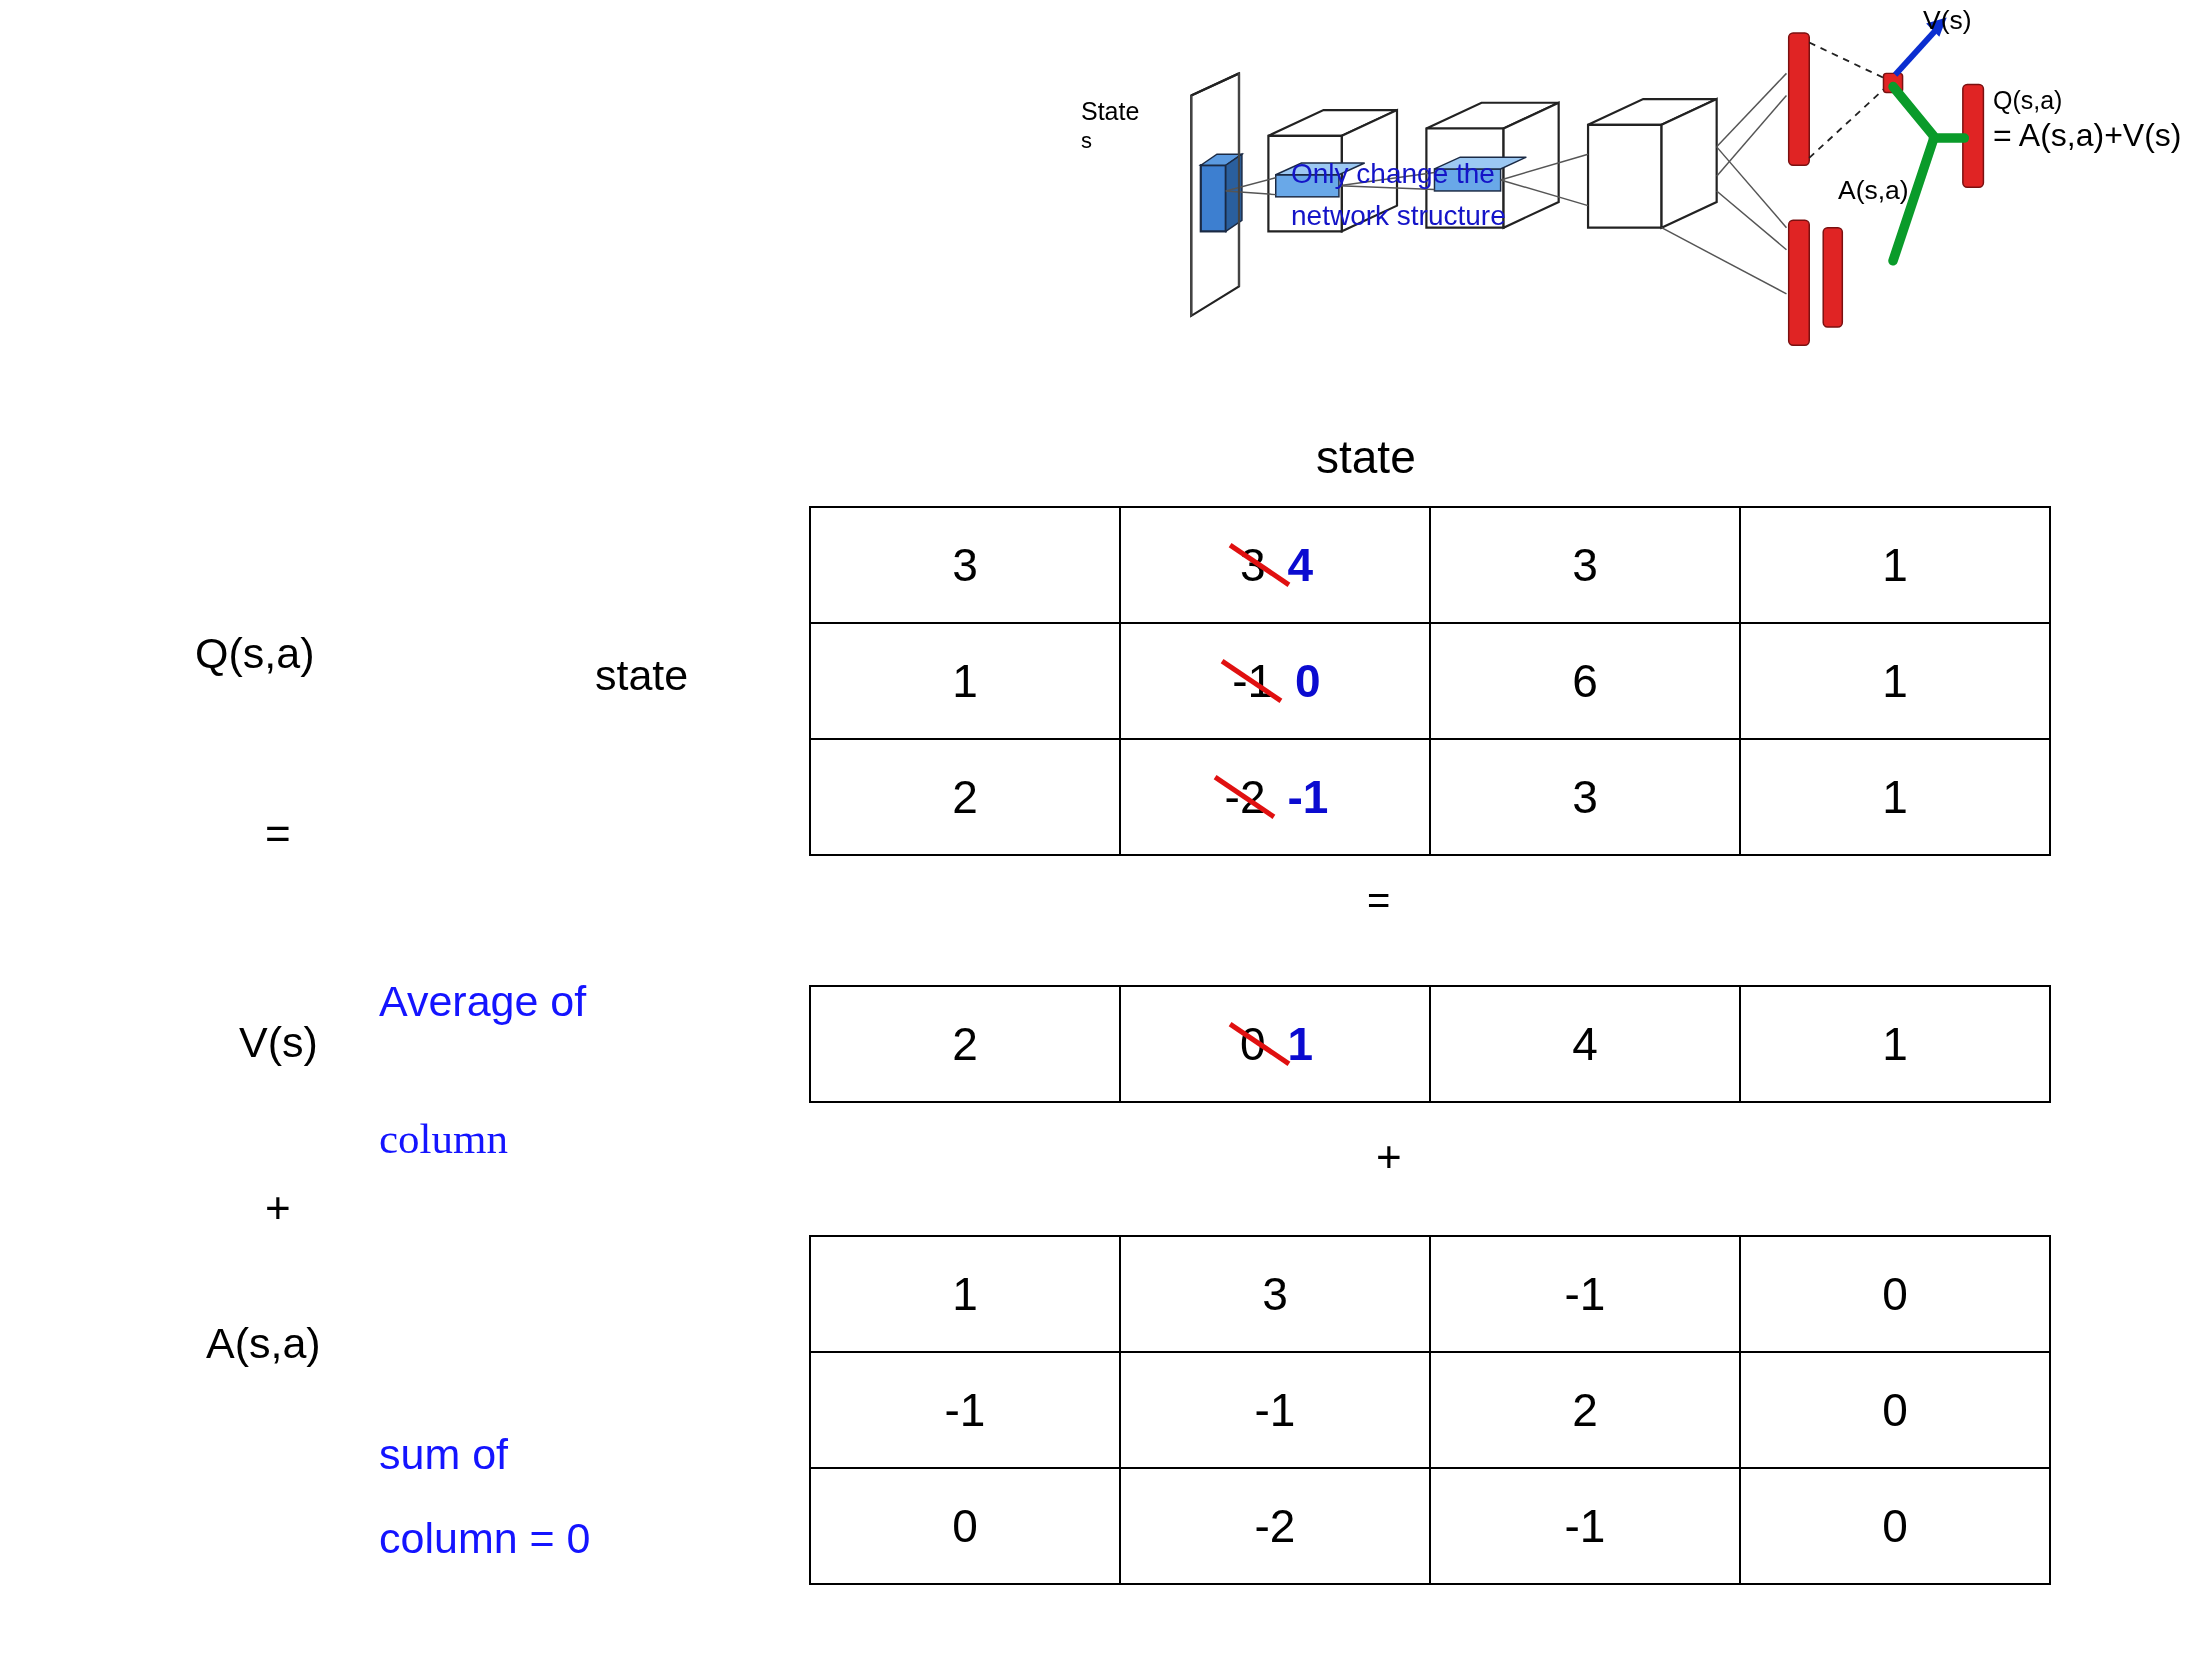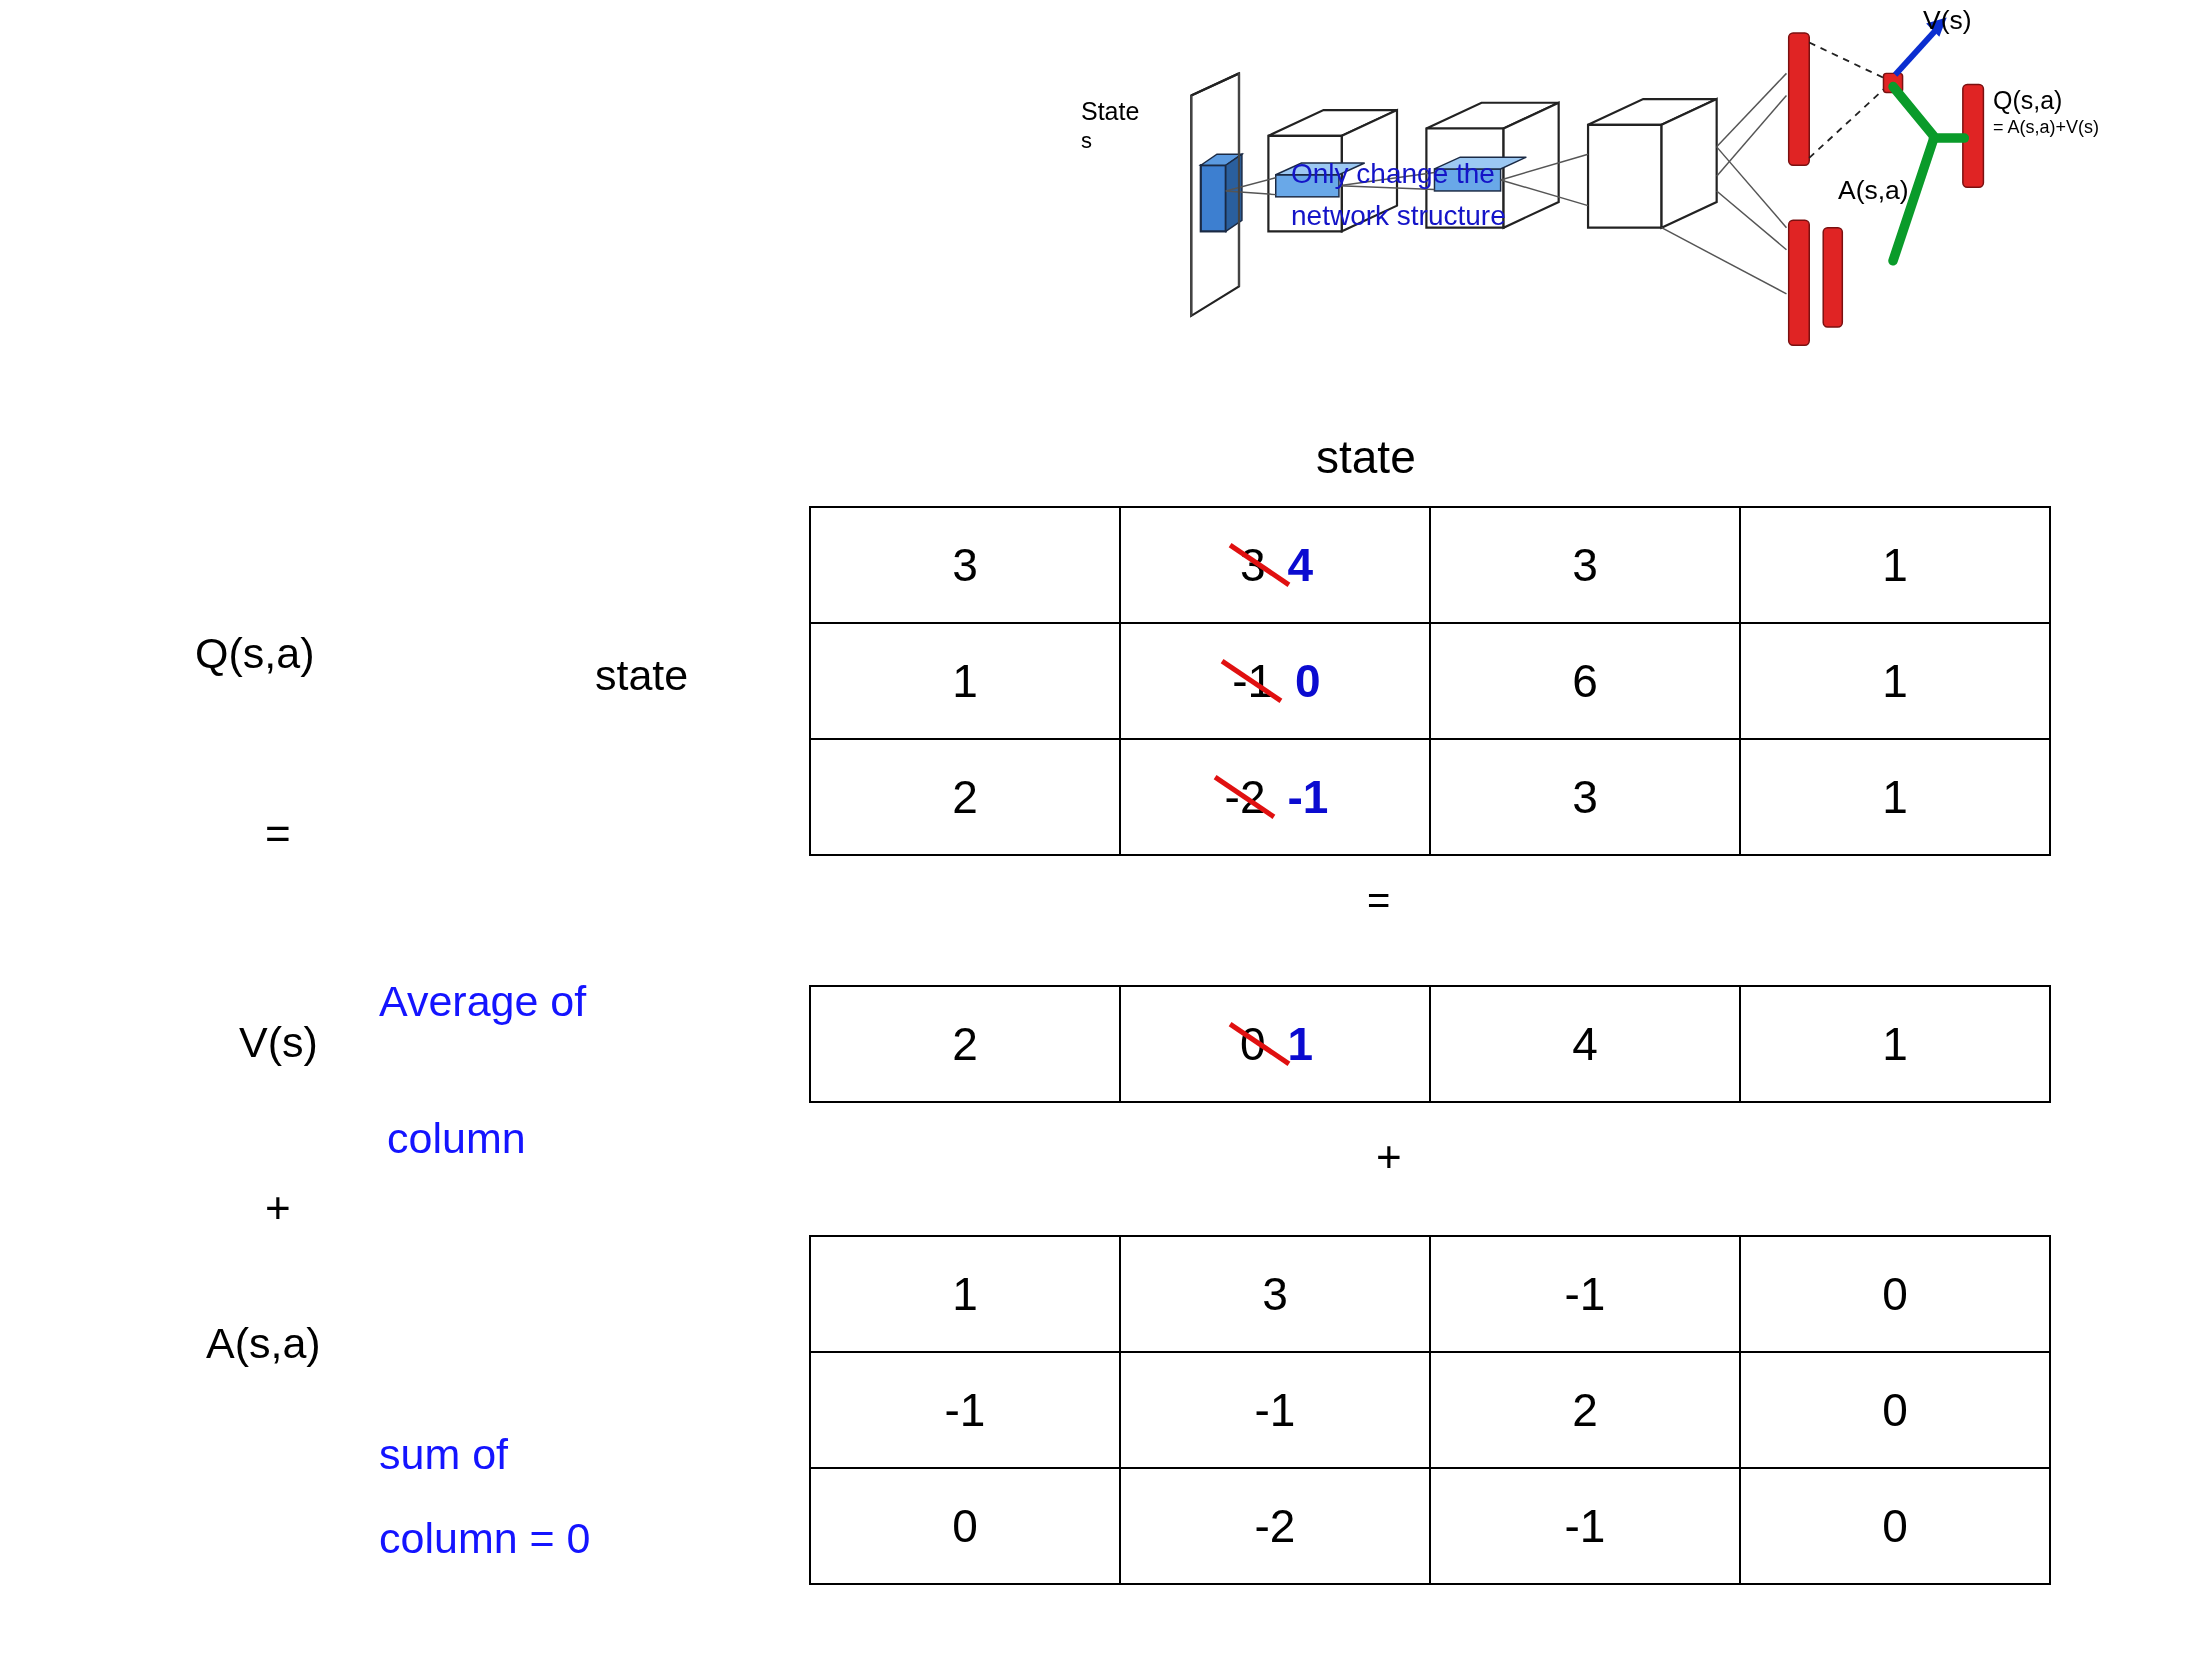--- a/index.html
+++ b/index.html
@@ -203,30 +203,30 @@
       </g>
     </svg>
 
     <div class="nd-label" style="left:0px; top:90px;">State</div>
     <div class="nd-label" style="left:0px; top:121px; font-size:22px;">s</div>
     <div class="nd-label blue" style="left:210px; top:143px;margin-top:8px;">Only change the</div>
     <div class="nd-label blue" style="left:210px; top:193px;">network structure</div>
     <div class="nd-label" style="left:842px; top:-2.9px; font-size:26.5px;">V(s)</div>
     <div class="nd-label" style="left:757px; top:168px; font-size:26.5px;">A(s,a)</div>
     <div class="nd-label" style="left:912px; top:79px; font-size:25px;">Q(s,a)</div>
-    <div class="nd-label" style="left:912px; top:110px; font-size:18px;">= A(s,a)+V(s)</div>
+    <div class="nd-label" style="left:912px; top:110px; font-size:32px;">= A(s,a)+V(s)</div>
   </div>
 
   <div class="state-label">state</div>
   <div class="lbl" style="left:195px; top:629px;">Q(s,a)</div>
   <div class="lbl" style="left:595px; top:651px;">state</div>
   <div class="op" style="left:265px; top:809px;">=</div>
   <div class="lbl" style="left:239px; top:1018px;">V(s)</div>
   <div class="blue-note" style="left:379px; top:977px;">Average of</div>
-  <div class="blue-note" style="left:387px; top:1114px;">column</div>
+  <div class="blue-note" style="left:379px; top:1114px;font-family:Liberation Serif, serif;">column</div>
   <div class="op" style="left:265px; top:1183px;">+</div>
   <div class="lbl" style="left:206px; top:1319px;">A(s,a)</div>
   <div class="blue-note" style="left:379px; top:1430px;text-align:right;">sum of</div>
   <div class="blue-note" style="left:379px; top:1514px;">column = 0</div>
   <div class="eq-mid">=</div>
   <div class="plus-mid">+</div>
 
   <table class="tbl" id="q-table">
     <tbody>
       <tr>

